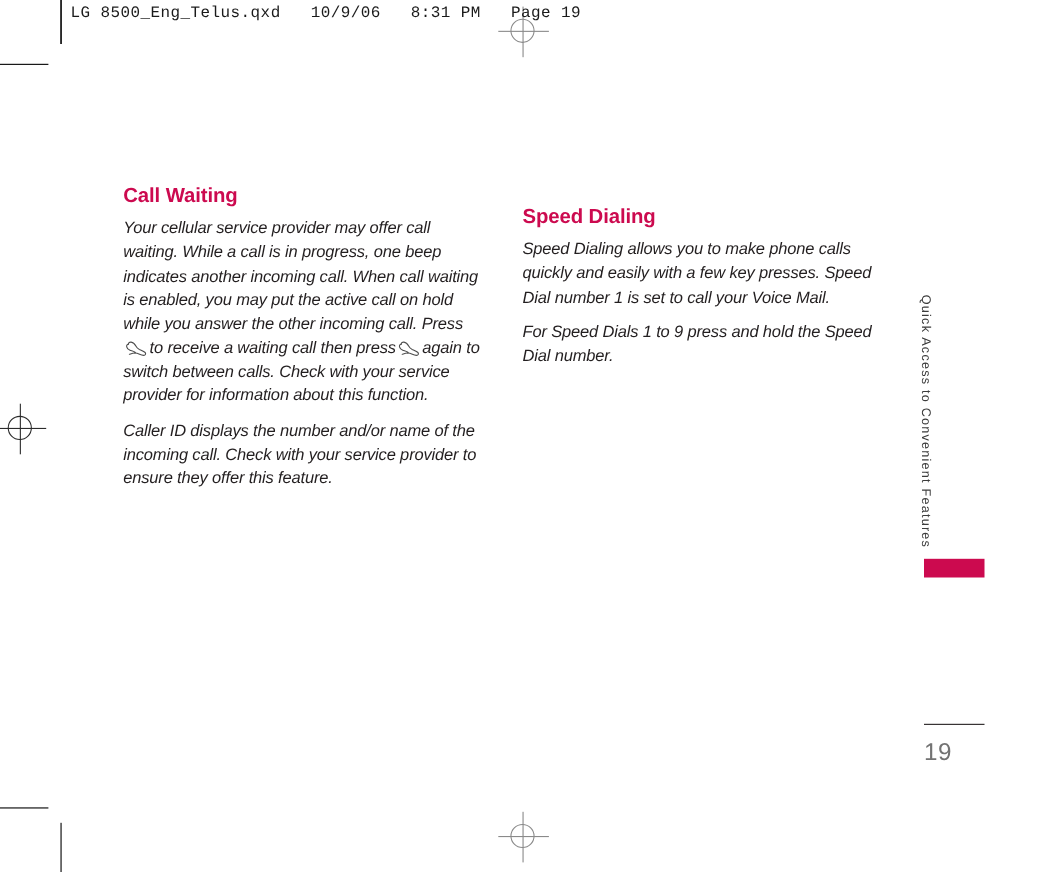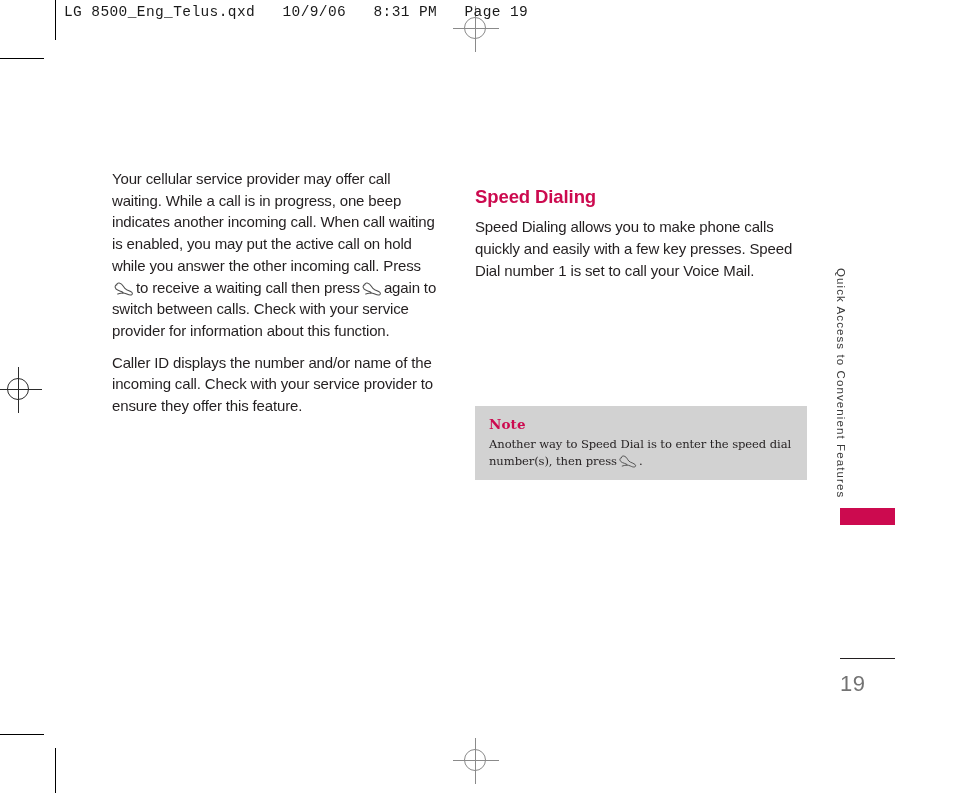--- a/index.html
+++ b/index.html
@@ -108,20 +108,21 @@
     color: #231f20;
     letter-spacing: -0.1px;
   }
 
   p.body-text {
     margin: 0 0 10px 0;
     font-size: 15px;
     line-height: 21.7px;
     color: #231f20;
     letter-spacing: -0.15px;
+    font-style: italic;
   }
   p.body-text:last-child { margin-bottom: 0; }
 
   
   .key-icon {
     display: inline-block;
     vertical-align: -3px;
     width: 20px;
     height: 14px;
     margin: 0 2px;
@@ -238,50 +239,45 @@
   <div class="reg-mark faint" id="reg-bottom">
     <div class="ring"></div>
       <div class="vbar"></div>
       <div class="hbar"></div>
   </div>
 
   <div id="header-slug">LG 8500_Eng_Telus.qxd   10/9/06   8:31 PM   Page 19</div>
 
   <div class="column" id="col-left">
 
+    <h2 class="section-title">Call Waiting</h2>
 
     <p class="body-text"><span>Your cellular service provider may offer call waiting. While a call is in progress, one beep indicates another incoming call. When call waiting is enabled, you may put the active call on hold while you answer the other incoming call. Press</span><span class="key-icon"><svg viewBox="0 0 24 17" xmlns="http://www.w3.org/2000/svg">
             <path d="M3.2 3.4 C3.2 1.9 4.6 1.0 6.2 1.2 C8.6 1.5 10.2 3.4 11.4 5.6 C12.3 7.3 13.6 8.6 15.3 9.4 C17.4 10.3 19.6 11.0 21.3 12.4 C22.6 13.5 22.4 15.3 20.9 15.7 C19.0 16.2 17.2 15.4 15.5 14.6 C13.7 13.8 11.9 13.2 10.0 13.3 C8.0 13.4 6.1 14.1 4.3 14.6" fill="none" stroke="#4d4d4d" stroke-width="1.25" stroke-linecap="round"></path>
             <path d="M3.2 3.4 C1.7 3.6 1.0 5.0 1.3 6.4 C1.7 8.3 3.2 9.4 4.9 10.1 C6.6 10.8 8.4 11.2 10.0 12.1 C10.9 12.6 11.5 13.1 10.0 13.3" fill="none" stroke="#4d4d4d" stroke-width="1.25" stroke-linecap="round"></path>
           </svg></span><span>to receive a waiting call then press</span><span class="key-icon"><svg viewBox="0 0 24 17" xmlns="http://www.w3.org/2000/svg">
             <path d="M3.2 3.4 C3.2 1.9 4.6 1.0 6.2 1.2 C8.6 1.5 10.2 3.4 11.4 5.6 C12.3 7.3 13.6 8.6 15.3 9.4 C17.4 10.3 19.6 11.0 21.3 12.4 C22.6 13.5 22.4 15.3 20.9 15.7 C19.0 16.2 17.2 15.4 15.5 14.6 C13.7 13.8 11.9 13.2 10.0 13.3 C8.0 13.4 6.1 14.1 4.3 14.6" fill="none" stroke="#4d4d4d" stroke-width="1.25" stroke-linecap="round"></path>
             <path d="M3.2 3.4 C1.7 3.6 1.0 5.0 1.3 6.4 C1.7 8.3 3.2 9.4 4.9 10.1 C6.6 10.8 8.4 11.2 10.0 12.1 C10.9 12.6 11.5 13.1 10.0 13.3" fill="none" stroke="#4d4d4d" stroke-width="1.25" stroke-linecap="round"></path>
           </svg></span><span>again to switch between calls. Check with your service provider for information about this function.</span></p>
 
 
     <p class="body-text">Caller ID displays the number and/or name of the incoming call. Check with your service provider to ensure they offer this feature.</p>
   </div>
 
   <div class="column" id="col-right">
 
     <h2 class="section-title">Speed Dialing</h2>
 
     <p class="body-text">Speed Dialing allows you to make phone calls quickly and easily with a few key presses. Speed Dial number 1 is set to call your Voice Mail.</p>
 
 
-
-  </div>
-
-  <div id="note-box">
-    <p class="note-title">Note</p>
-    <p class="note-text"><span>Another way to Speed Dial is to enter the speed dial number(s), then press</span><span class="key-icon"><svg viewBox="0 0 24 17" xmlns="http://www.w3.org/2000/svg">
-            <path d="M3.2 3.4 C3.2 1.9 4.6 1.0 6.2 1.2 C8.6 1.5 10.2 3.4 11.4 5.6 C12.3 7.3 13.6 8.6 15.3 9.4 C17.4 10.3 19.6 11.0 21.3 12.4 C22.6 13.5 22.4 15.3 20.9 15.7 C19.0 16.2 17.2 15.4 15.5 14.6 C13.7 13.8 11.9 13.2 10.0 13.3 C8.0 13.4 6.1 14.1 4.3 14.6" fill="none" stroke="#4d4d4d" stroke-width="1.25" stroke-linecap="round"></path>
-            <path d="M3.2 3.4 C1.7 3.6 1.0 5.0 1.3 6.4 C1.7 8.3 3.2 9.4 4.9 10.1 C6.6 10.8 8.4 11.2 10.0 12.1 C10.9 12.6 11.5 13.1 10.0 13.3" fill="none" stroke="#4d4d4d" stroke-width="1.25" stroke-linecap="round"></path>
-          </svg></span><span>.</span></p>
-  </div>
+    <p class="body-text">For Speed Dials 1 to 9 press and hold the Speed Dial number.</p>
+
+  </div>
+
 
   <div id="side-tab-text">Quick Access to Convenient Features</div>
 
   <div id="side-tab-bar"></div>
 
   <div id="page-number-rule"></div>
 
   <div id="page-number">19</div>
 
 </div>

